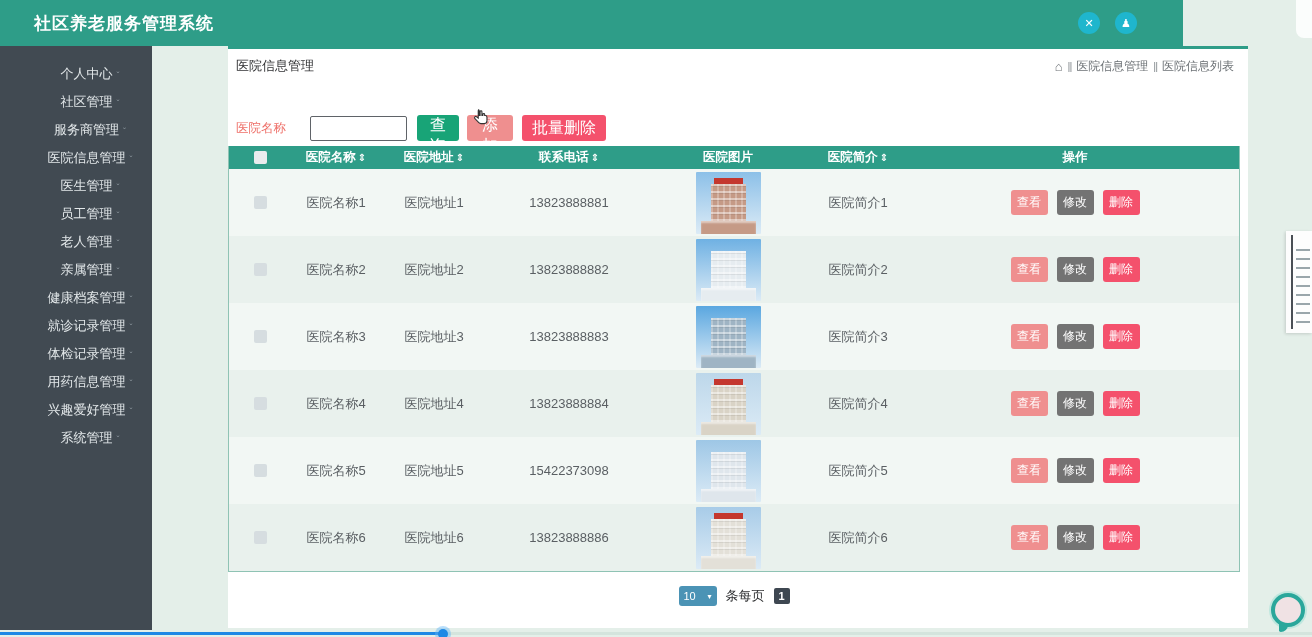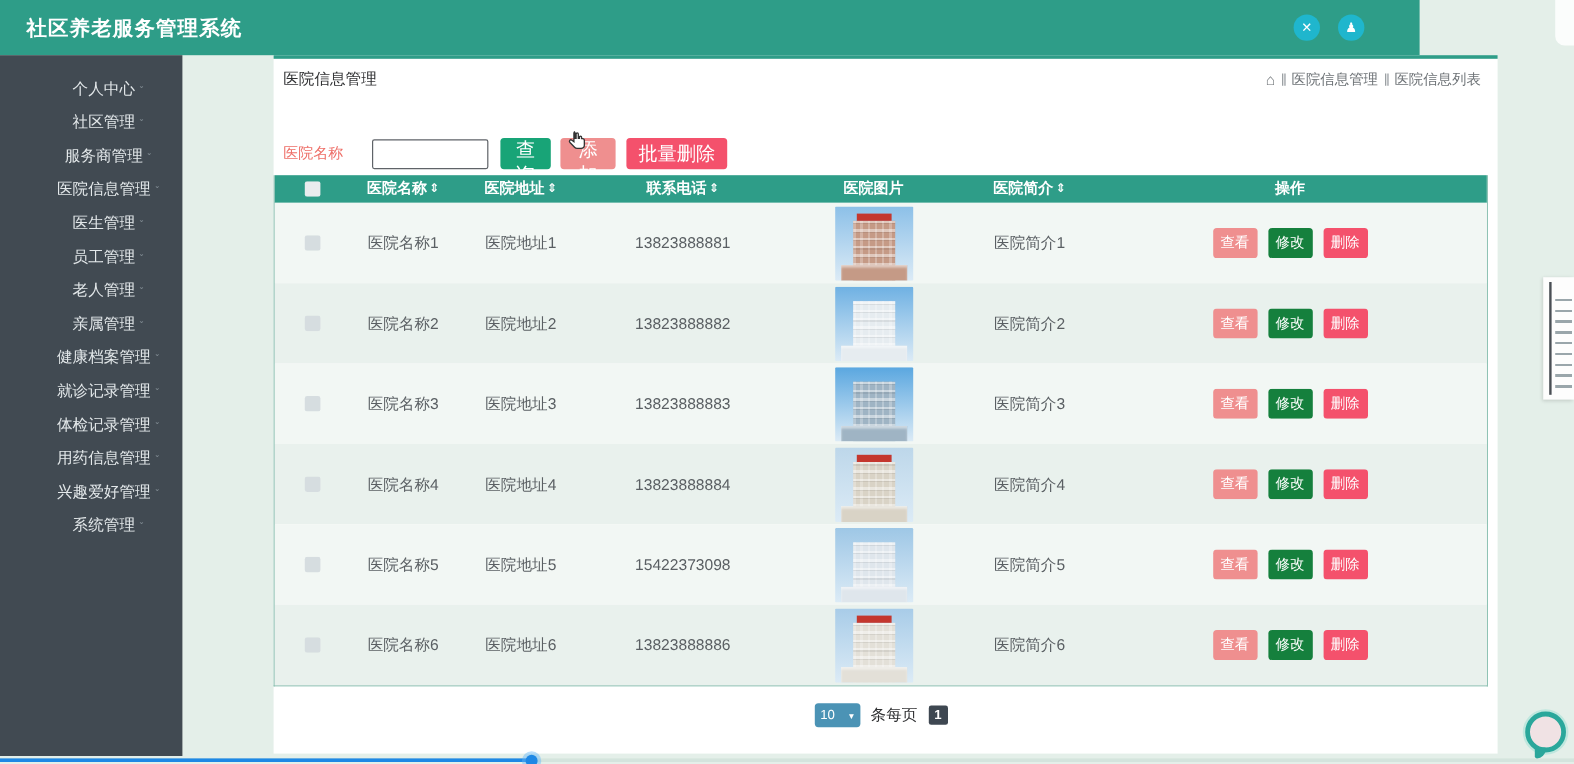--- a/index.html
+++ b/index.html
@@ -2,21 +2,21 @@
 <html><head>
 <meta charset="utf-8">
 <style>
   * { margin:0; padding:0; box-sizing:border-box; }
   html,body { background:#9aa7a0; }
   body { font-family:"Liberation Sans","DejaVu Sans",sans-serif; }
   #stage { position:relative; width:1312px; height:637px; background:#e4efe9; overflow:hidden; }
 
   
   .app-header { position:absolute; left:0; top:0; width:1183px; height:46px; background:#2e9d88; display:flex; align-items:center; }
-  .app-title { color:#ffffff; font-size:17px; font-weight:bold; padding-left:22px; letter-spacing:1px; }
+  .app-title { color:#ffffff; font-size:17px; font-weight:bold; padding-left:34px; letter-spacing:1px; }
   .hdr-icons { position:absolute; right:46px; top:12px; display:flex; gap:15px; }
   .hdr-circle { width:22px; height:22px; border-radius:50%; background:#1fb6cd; color:#fff; display:flex; align-items:center; justify-content:center; font-size:11px; cursor:pointer; }
   .corner-sliver { position:absolute; right:0; top:0; width:16px; height:38px; background:#fbfdfc; border-bottom-left-radius:8px; }
 
   
   .sidebar { position:absolute; left:0; top:46px; width:152px; height:584px; background:#414a52; padding-top:14px; }
   .sb-item { height:28px; line-height:28px; text-align:center; color:#e3e8ea; font-size:13px; cursor:pointer; white-space:nowrap;padding-left:28px; }
   .sb-item .caret { color:#8a959c; font-size:9px; margin-left:4px; }
 
   
@@ -56,21 +56,21 @@
     background-image:repeating-linear-gradient(rgba(255,255,255,.45) 0 2px, rgba(0,0,0,.07) 2px 3px, transparent 3px 7px),
                      repeating-linear-gradient(90deg, rgba(255,255,255,.25) 0 2px, transparent 2px 6px); }
   .himg .base { position:absolute; left:5px; right:5px; bottom:0; height:13px; background:var(--bld,#cfd8de); box-shadow:inset 0 2px 2px rgba(255,255,255,.5); }
   .himg .sign { position:absolute; left:18px; right:18px; top:6px; height:6px; background:#c4372e; display:none; }
   .himg.has-sign .sign { display:block; }
 
   
   .act { display:flex; gap:9px; justify-content:center; }
   .abtn { border:none; color:#fff; font-size:12px; height:25px; width:37px; border-radius:3px; cursor:pointer; }
   .a-view { background:#ef8f8f; }
-  .a-edit { background:#15803d; }
+  .a-edit { background:#737373; }
   .a-del { background:#f4516c; }
 
   
   .pager { position:absolute; left:0; top:540px; width:100%; display:flex; align-items:center; justify-content:center; gap:9px; }
   .psel { width:38px; height:20px; background:#4b93b5; color:#fff; border:none; border-radius:3px; font-size:11px; padding-left:5px; display:flex; align-items:center; justify-content:space-between; cursor:pointer; }
   .psel .chev { font-size:8px; padding-right:5px; }
   .plabel { font-size:13px; color:#303133; }
   .pnum { width:16px; height:16px; background:#3e4751; color:#fff; font-size:11px; font-weight:bold; border-radius:2px; display:flex; align-items:center; justify-content:center; cursor:pointer; }
 
   

